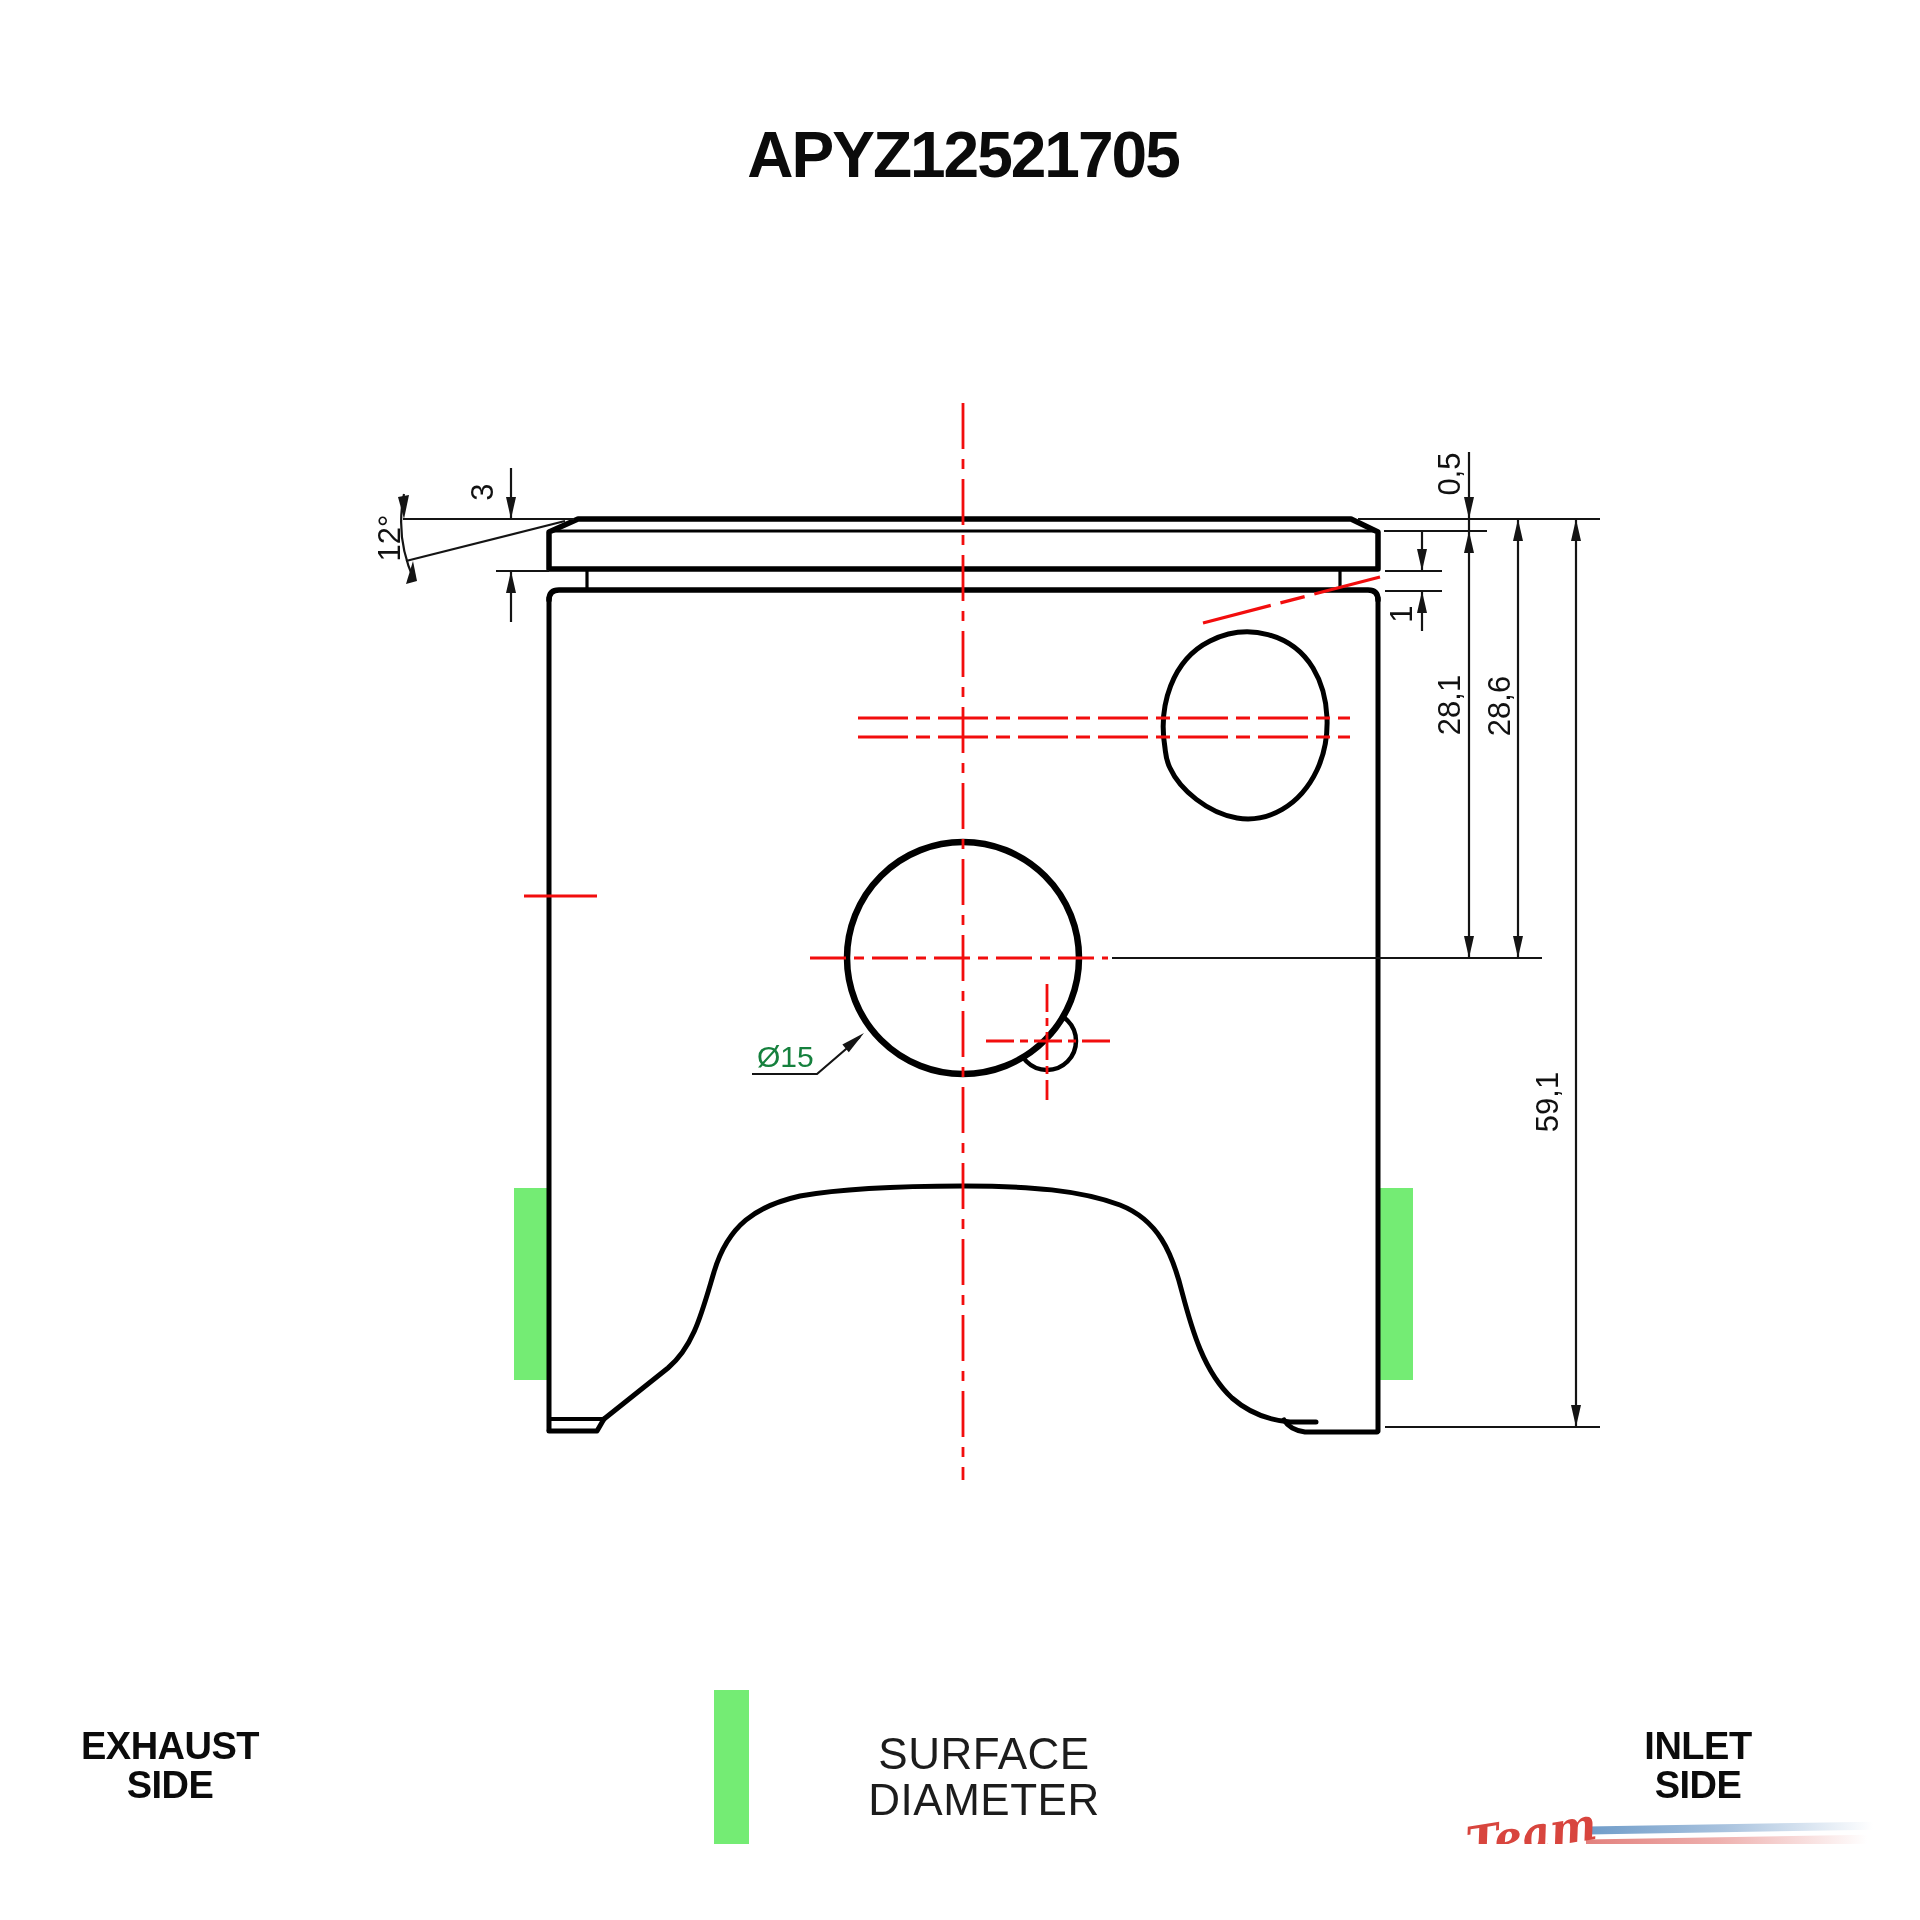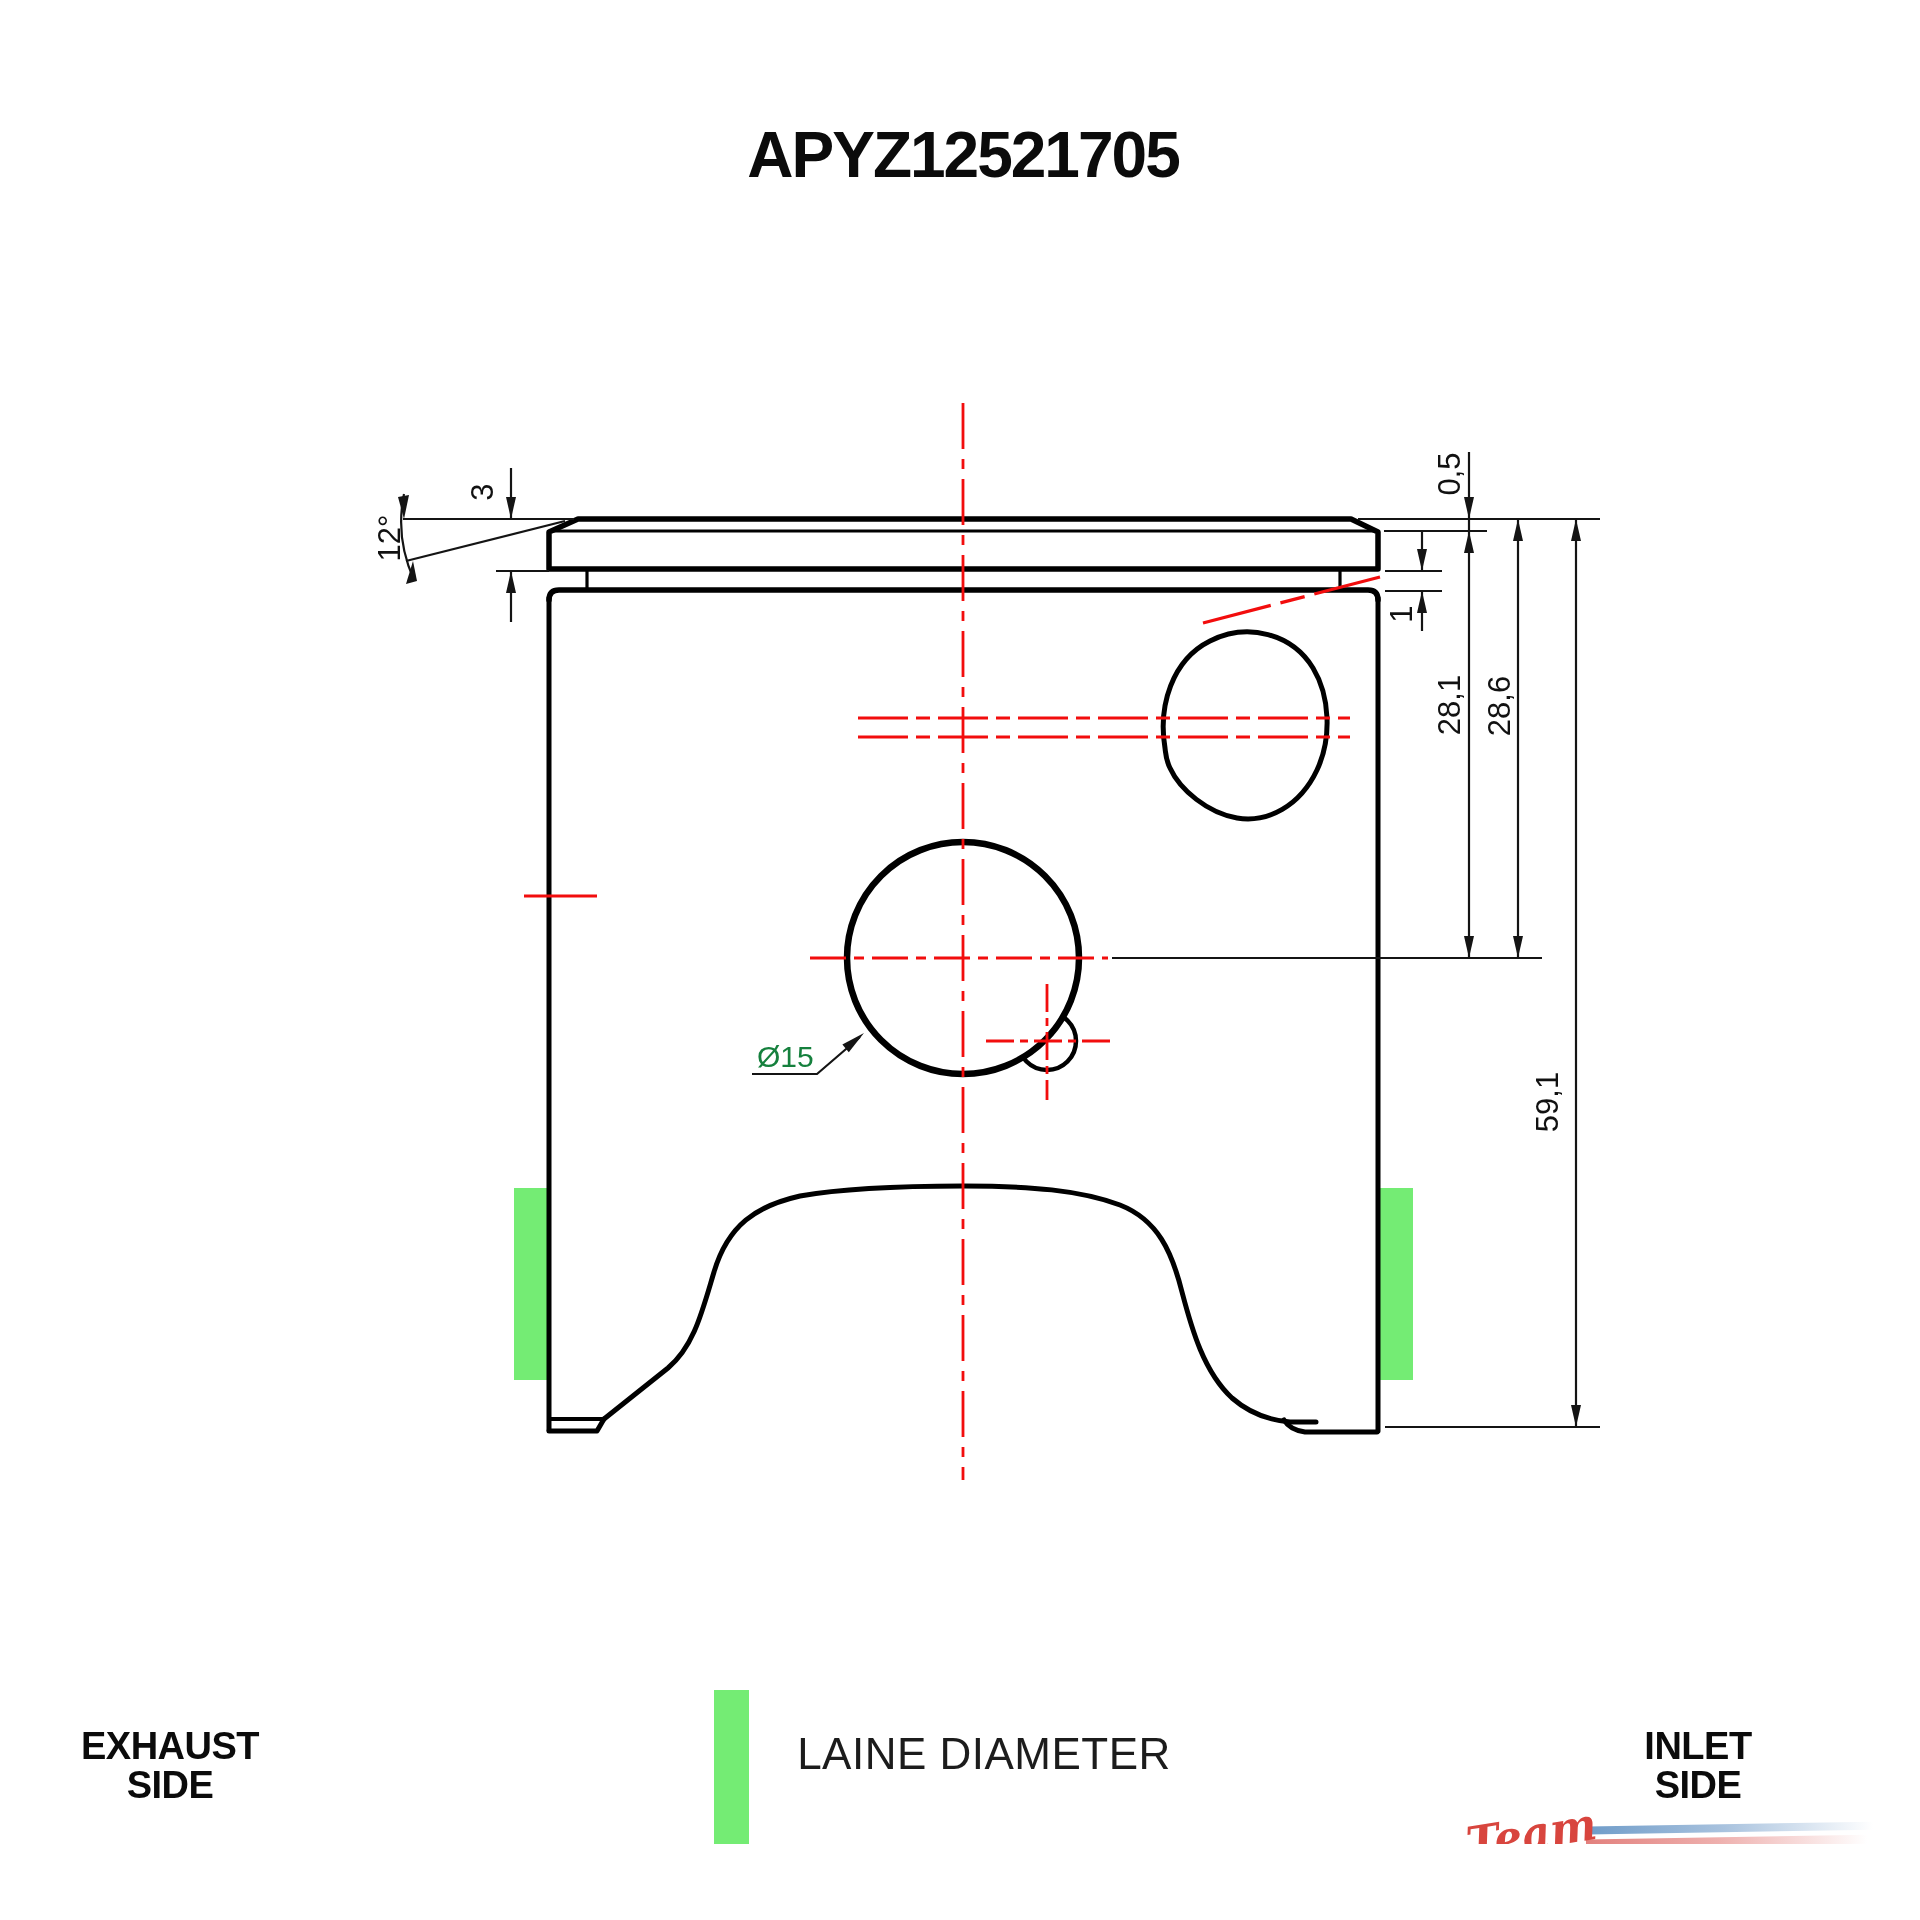--- a/index.html
+++ b/index.html
@@ -146,21 +146,21 @@
   <div class="dim-h" style="left:757px;top:1040px;">Ø15</div>
 
   <div class="legend-label legend-bold" style="left:80px;top:1727px;width:180px;">
     <div>EXHAUST</div>
     <div>SIDE</div>
   </div>
 
   <div class="legend-swatch"></div>
 
   <div class="legend-label legend-light" style="left:774px;top:1731px;width:420px;">
-    <div>LAINE DIAMETER</div>
+    <div>SURFACE DIAMETER</div>
   </div>
 
   <div class="legend-label legend-bold" style="left:1613px;top:1727px;width:170px;">
     <div>INLET</div>
     <div>SIDE</div>
   </div>
 
   <div class="logo">
     <div class="stripe stripe-blue"></div>
     <div class="stripe stripe-red"></div>

